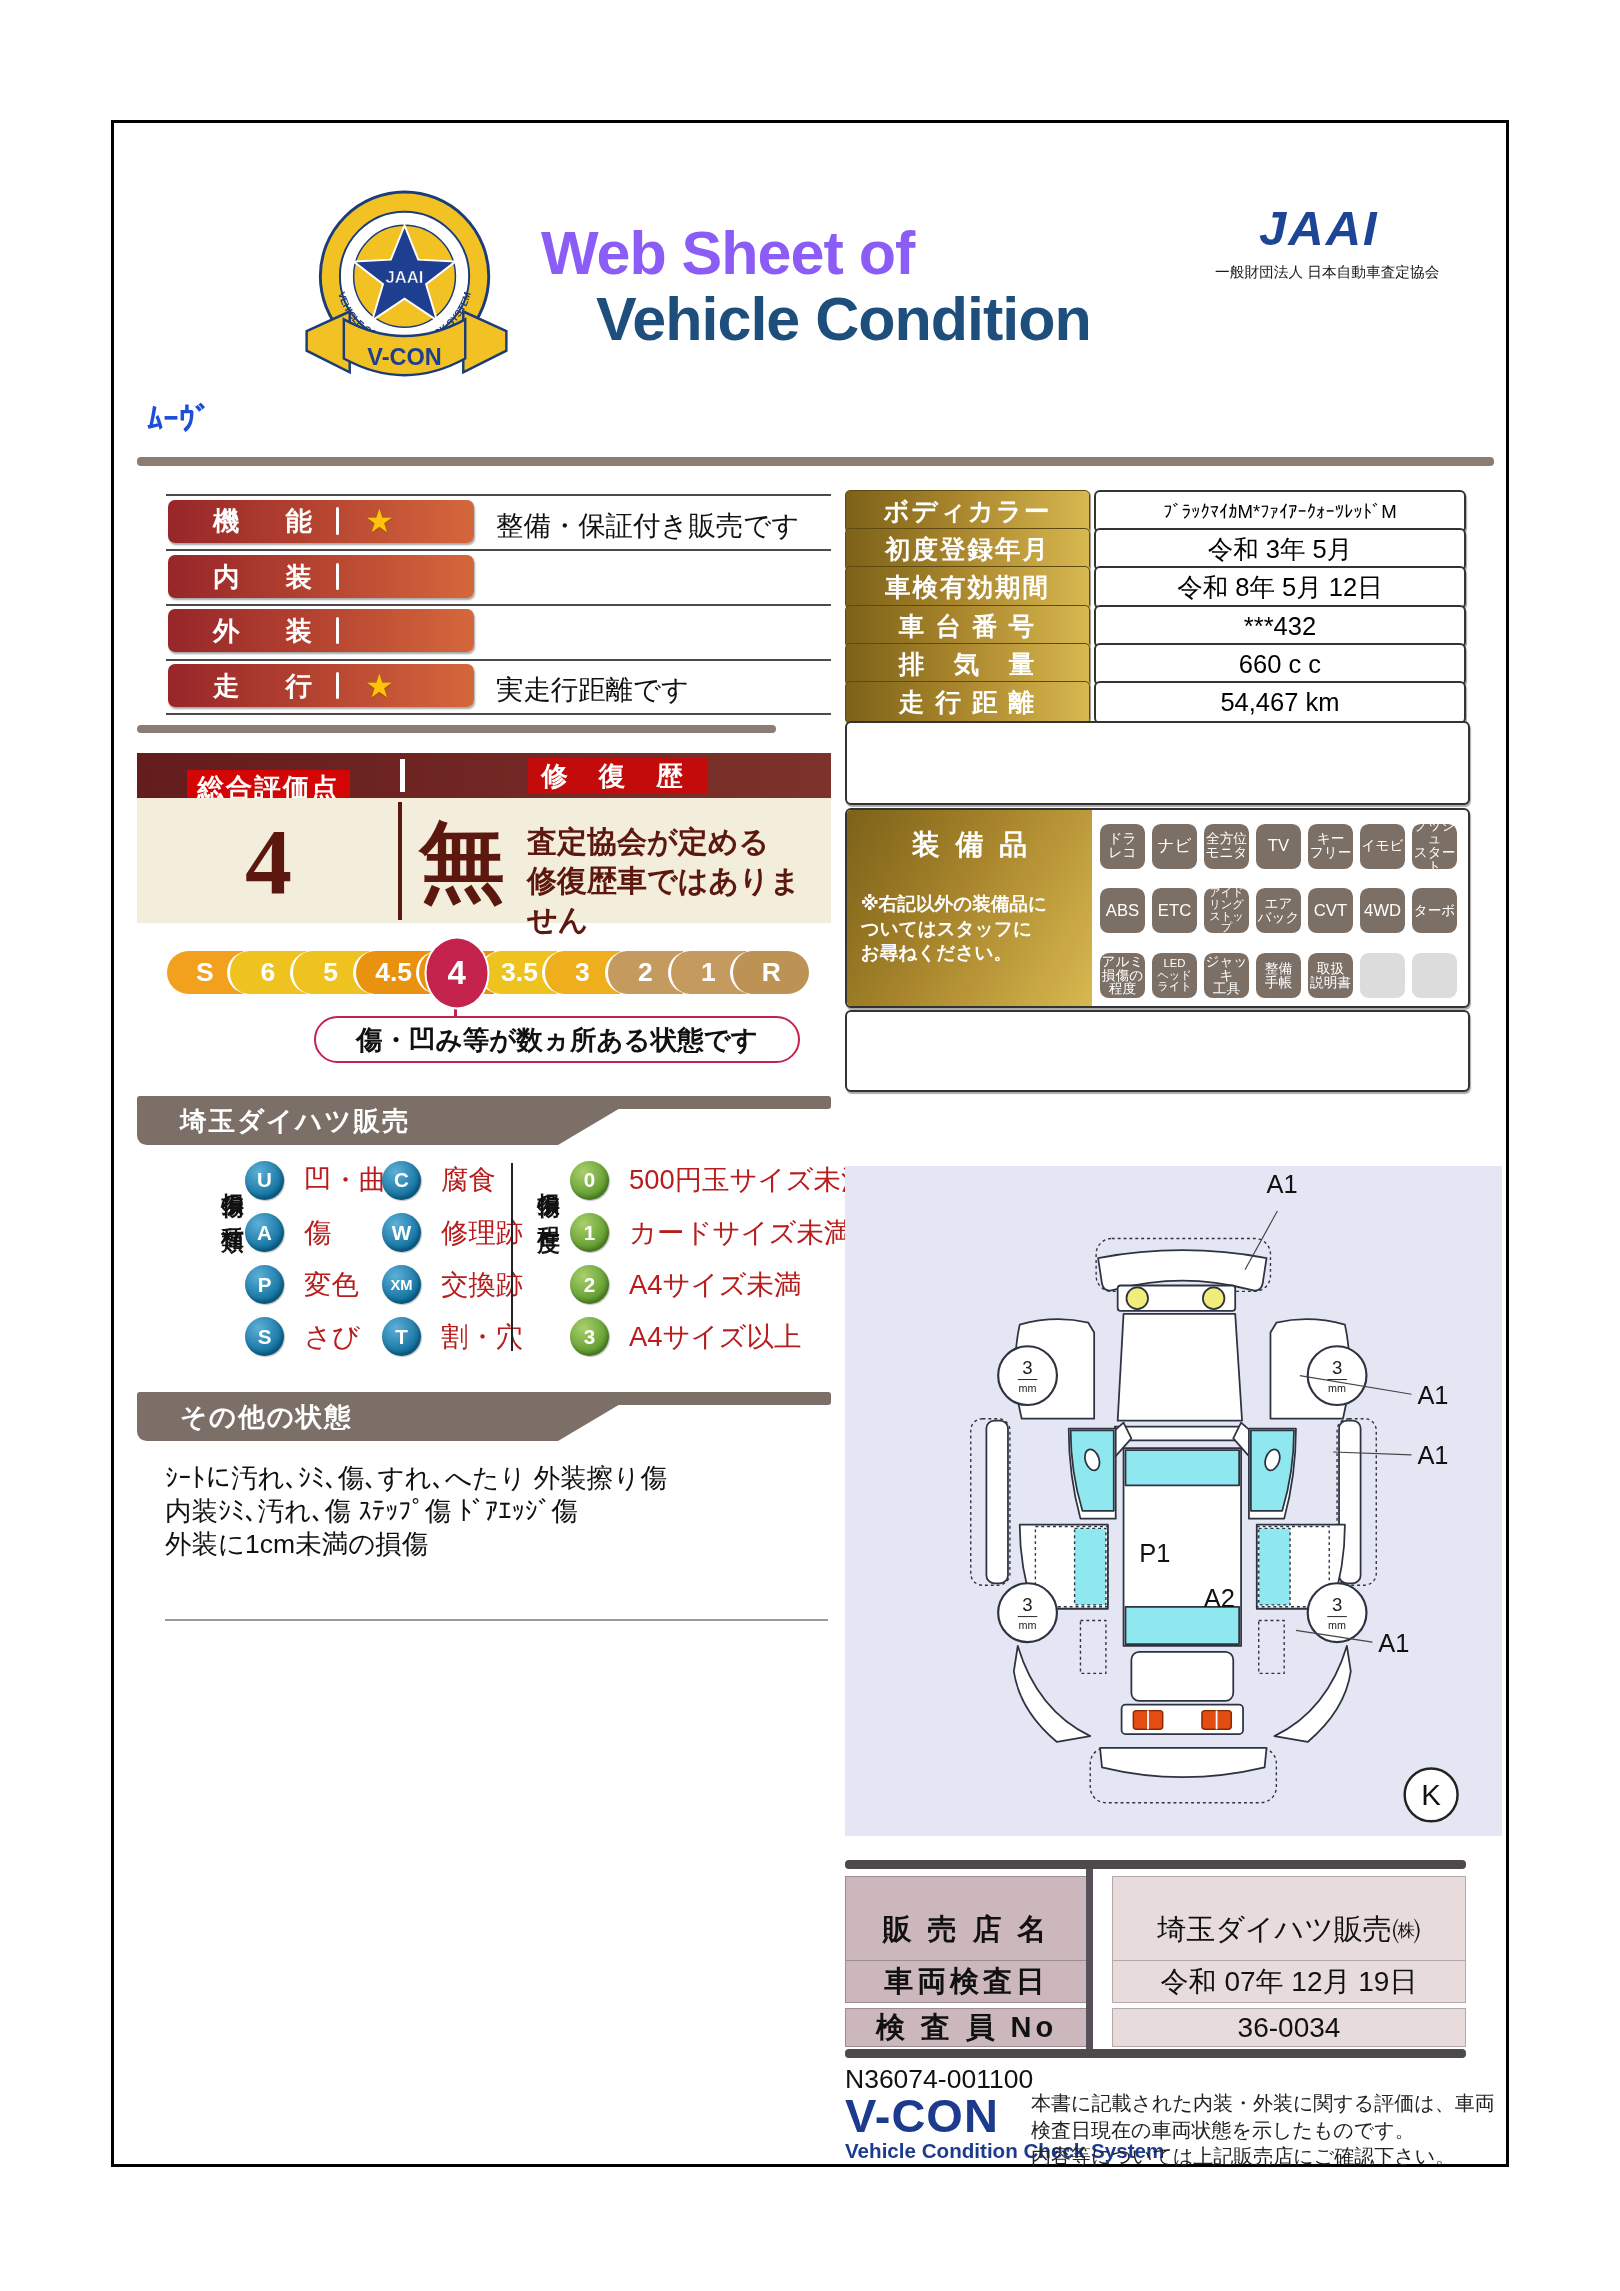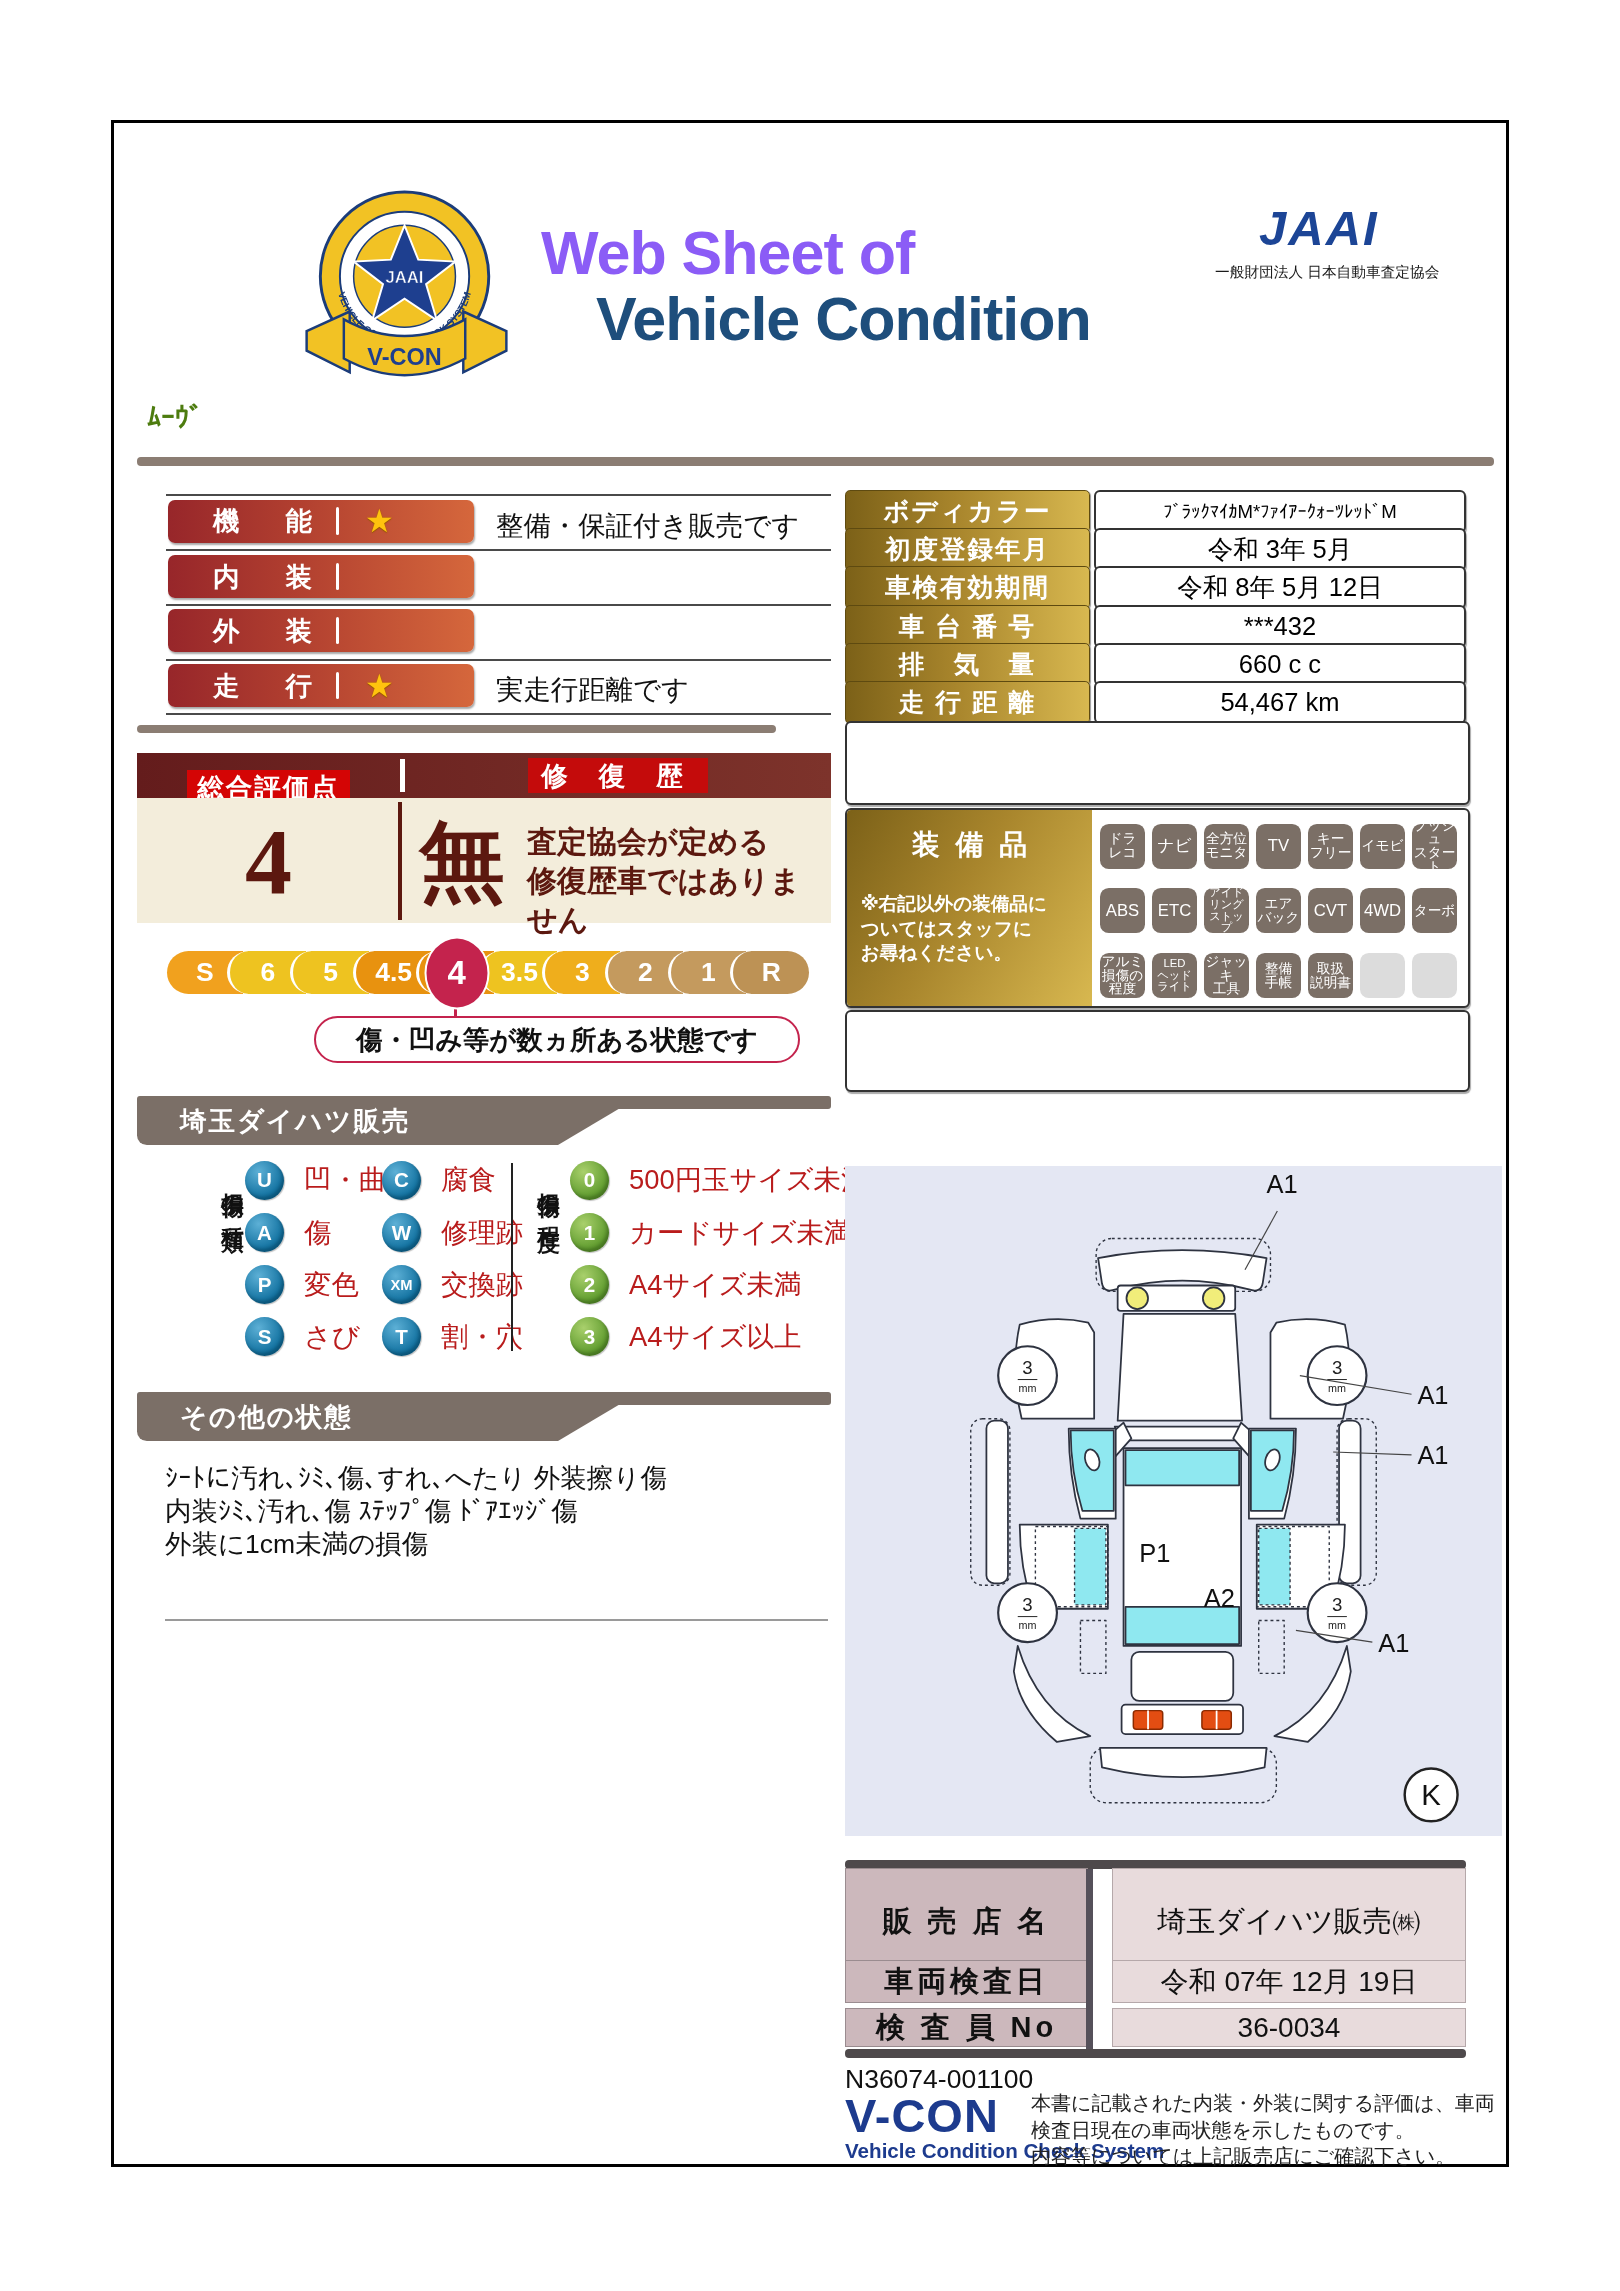--- a/index.html
+++ b/index.html
@@ -6,21 +6,21 @@
   .page{position:relative;width:1620px;height:2292px;background:#fff;
         font-family:"Liberation Sans","DejaVu Sans",sans-serif;overflow:hidden;}
   .frame{position:absolute;left:111px;top:120px;width:1392px;height:2041px;border:3.9px solid #000;}
   .abs{position:absolute;}
 
   
   .title1{left:541px;top:218px;font-size:61px;font-weight:bold;color:#8b5cf6;letter-spacing:-1px;}
   .title2{left:596px;top:284px;font-size:61px;font-weight:bold;color:#1E4E7C;letter-spacing:-1px;}
   .jaai{left:1259px;top:200px;font-size:49px;font-weight:bold;font-style:italic;color:#1C4596;letter-spacing:2px;}
   .jaai-sub{left:1215px;top:263px;font-size:14.7px;color:#1a1a1a;}
-  .car-name{left:147px;top:402px;font-size:28px;font-weight:600;color:#4d7c0f;}
+  .car-name{left:147px;top:402px;font-size:32px;font-weight:600;color:#1d4ed8;font-family:Liberation Mono, monospace;}
   .rule1{left:137px;top:457px;width:1357px;height:8.8px;background:#8b7d73;border-radius:3.9px;}
   .rule2{left:137px;top:725px;width:639px;height:7.8px;background:#8b7d73;border-radius:3.9px;}
 
   
   .bars{left:137px;top:486px;width:694px;height:239px;}
   .hline{position:absolute;left:29px;width:665px;height:0;border-top:2px solid #4a4a4a;}
   .rbar{position:absolute;left:31px;width:306px;height:43px;border-radius:6.9px;
         background:linear-gradient(90deg,#97262a,#b34130 45%,#d5673c);
         box-shadow:1px 2px 2px rgba(0,0,0,.35);display:flex;align-items:center;color:#fff;
         font-size:26.5px;font-weight:bold;}
@@ -498,21 +498,21 @@
       <text x="544" y="496" font-size="26" fill="#111">A1</text>
 
       <circle cx="598" cy="642" r="27" fill="#fff" stroke="#222" stroke-width="2.5"></circle>
       <text x="598" y="652" font-size="30" fill="#111" text-anchor="middle">K</text>
     </svg>
   </div>
 
   <div class="abs dtable">
     <div class="dbar" style="top:0"></div>
     <div class="ddiv"></div>
-    <div class="drow" style="top:8px;height:108px">
+    <div class="drow" style="top:16px;height:108px">
       <div class="dlabel">販 売 店 名</div>
       <div class="dvalue" style="font-size:29px">埼玉ダイハツ販売㈱</div>
     </div>
     <div class="drow" style="top:100px;height:43px">
       <div class="dlabel">車両検査日</div>
       <div class="dvalue">令和 07年 12月 19日</div>
     </div>
     <div class="drow" style="top:148px;height:39px">
       <div class="dlabel">検 査 員 No</div>
       <div class="dvalue">36-0034</div>

